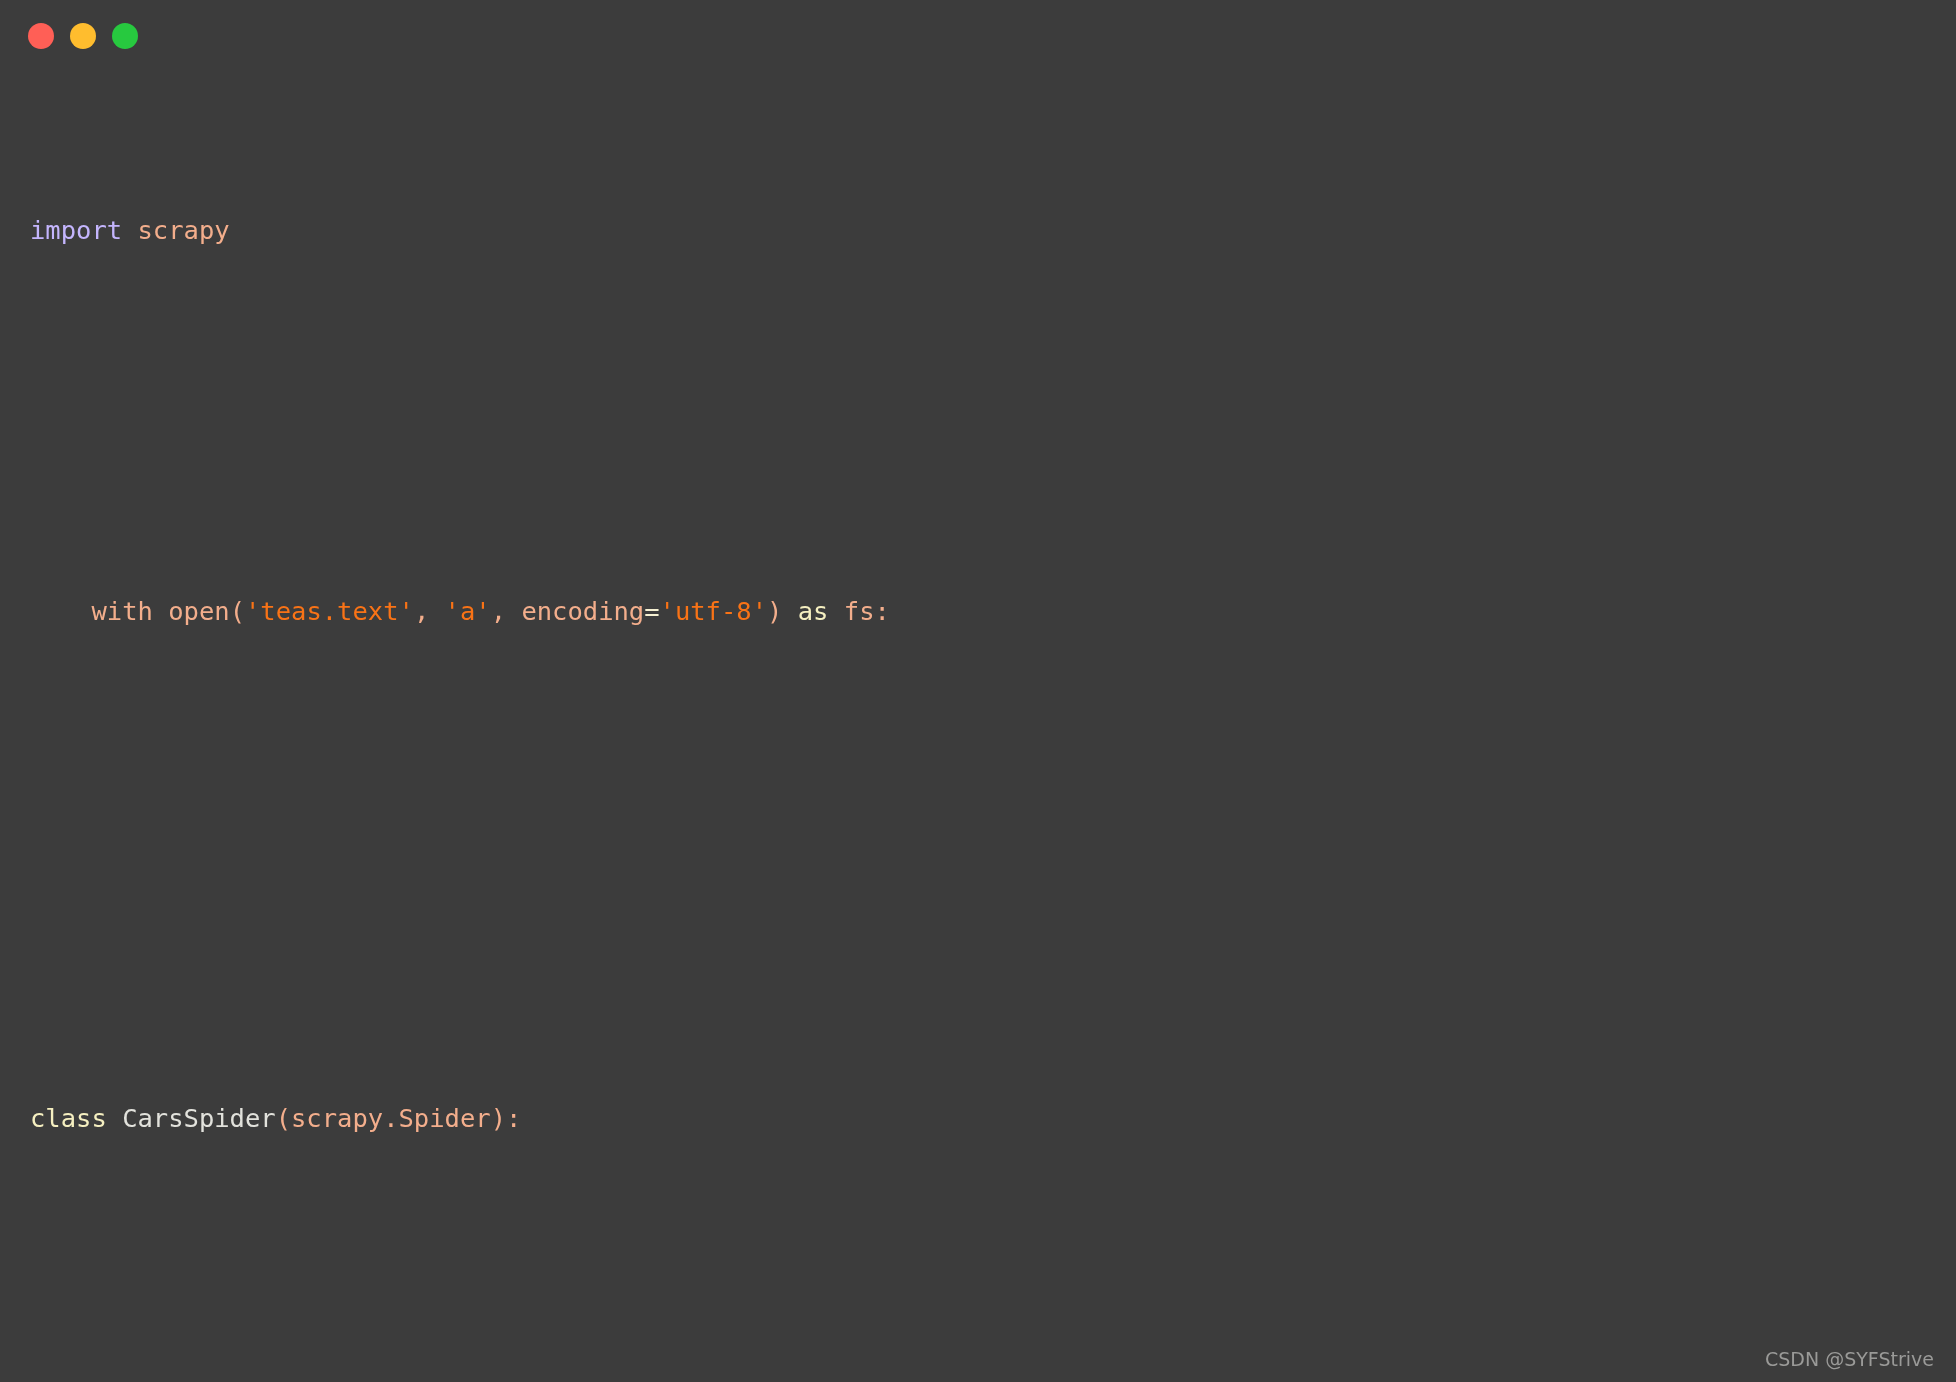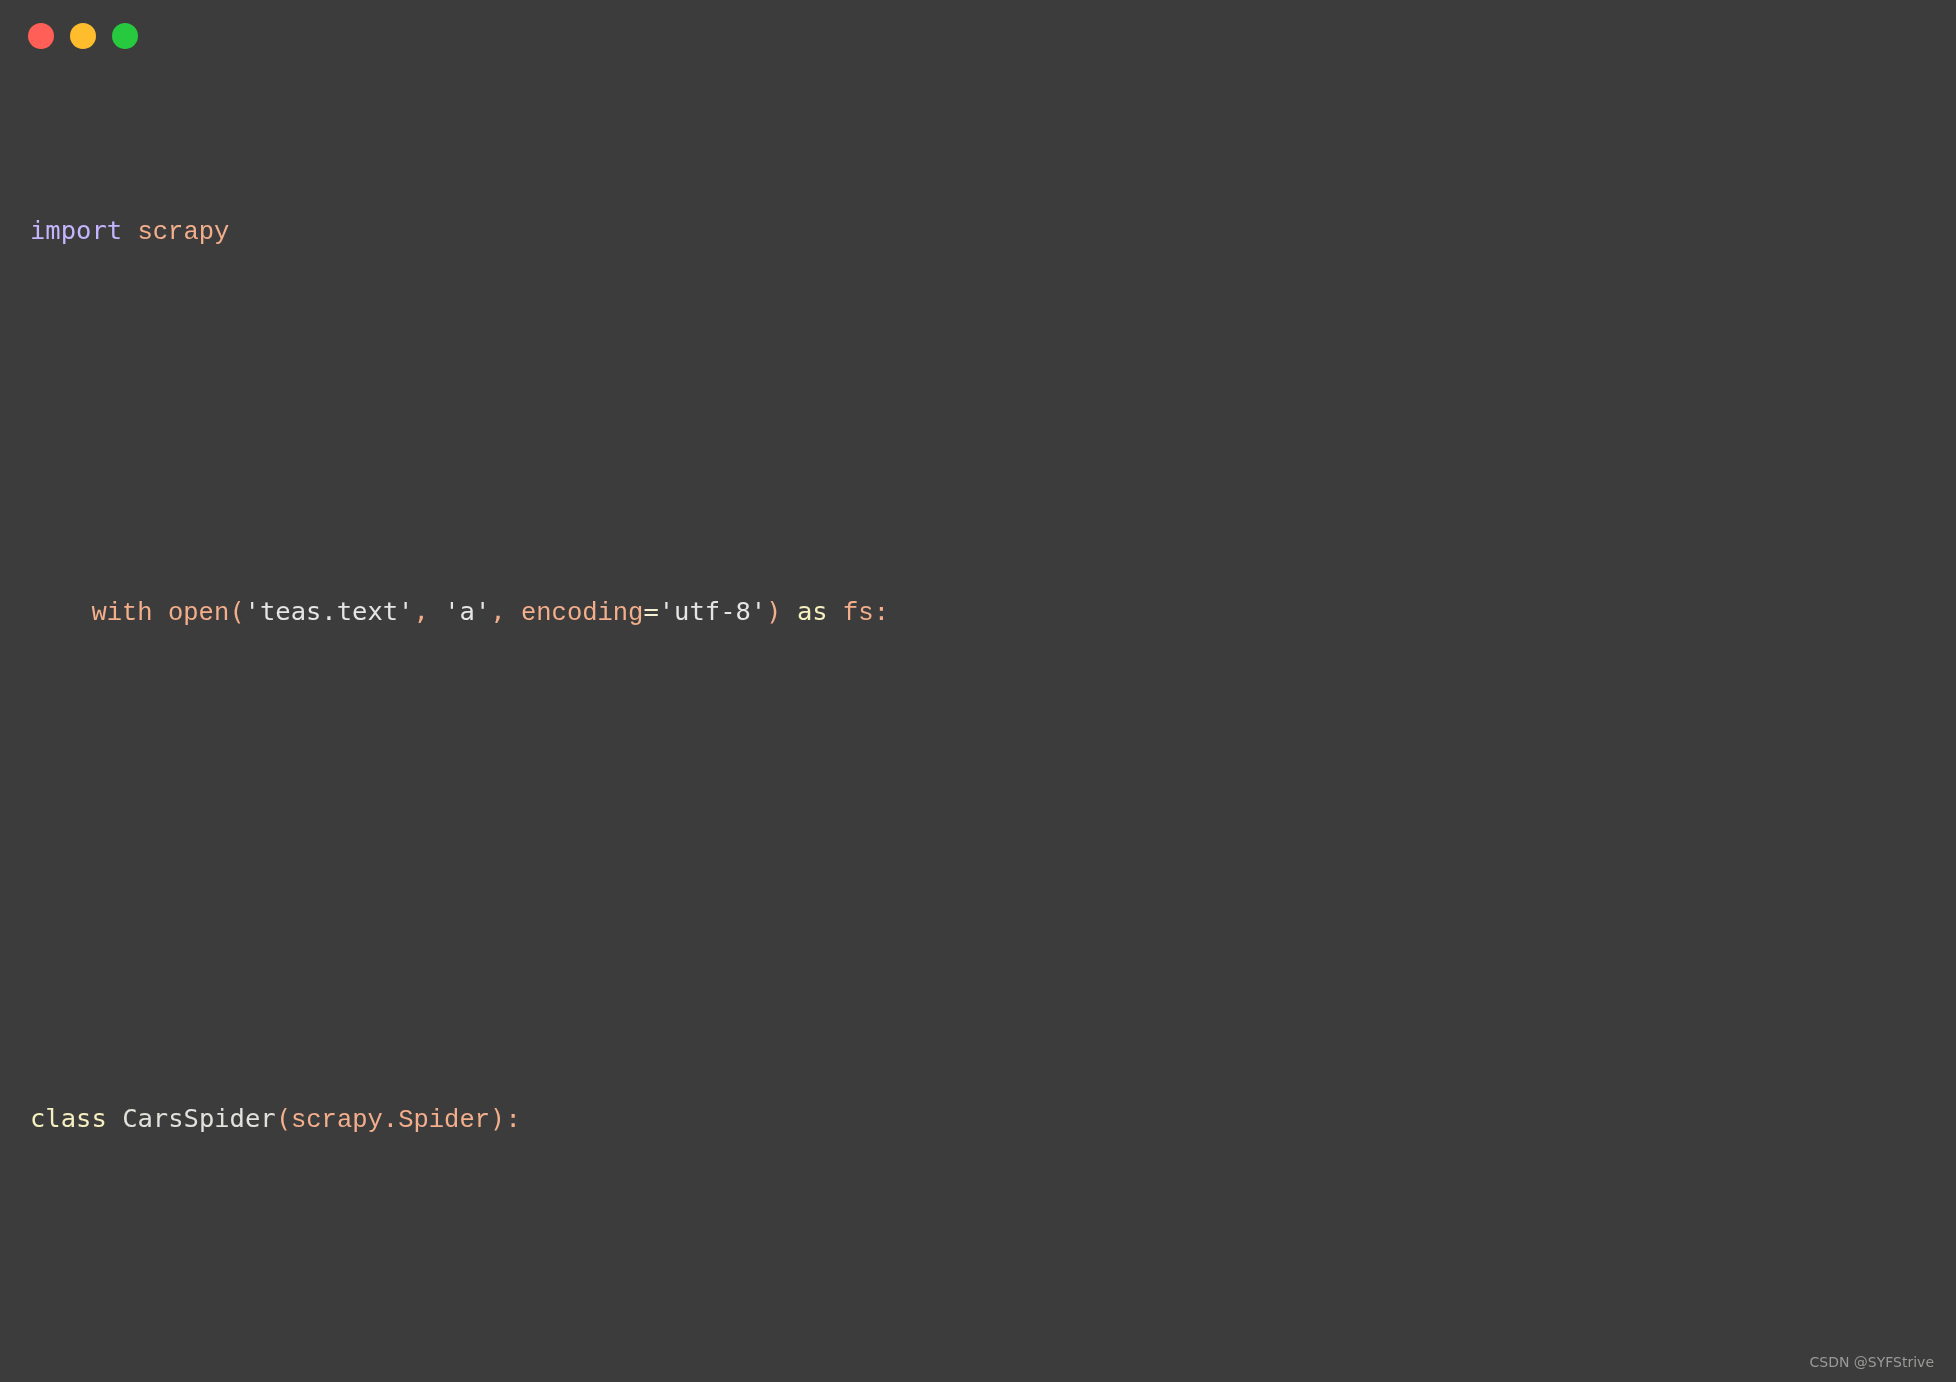--- a/index.html
+++ b/index.html
@@ -59,33 +59,33 @@
     color: #f0a884;
   }
   .line {
     height: 42.3px;
     white-space: pre;
   }
 
   
   .kw      { color: #f5efc0; font-weight: normal; }   
   .kw2     { color: #c4b5fd; }                      
-  .ident   { color: #f3ae8c; font-family: Liberation Mono, monospace; }                      
+  .ident   { color: #f3ae8c; }                      
   .cls     { color: #e2e2dc; }                      
-  .str     { color: #e5e5e5; }   
+  .str     { color: #f97316; }   
   .punct   { color: #f3ae8c; }                      
   .op      { color: #f6f0d2; }
 
   
   #watermark {
     position: absolute;
     right: 22px;
     bottom: 12px;
     color: #9a9a98;
-    font-size: 14px;
+    font-size: 19px;
     font-family: "DejaVu Sans", "Liberation Sans", sans-serif;
     white-space: pre;
   }
 </style>
 </head>
 <body>
 
 <div id="window">
 
   <div id="titlebar">

